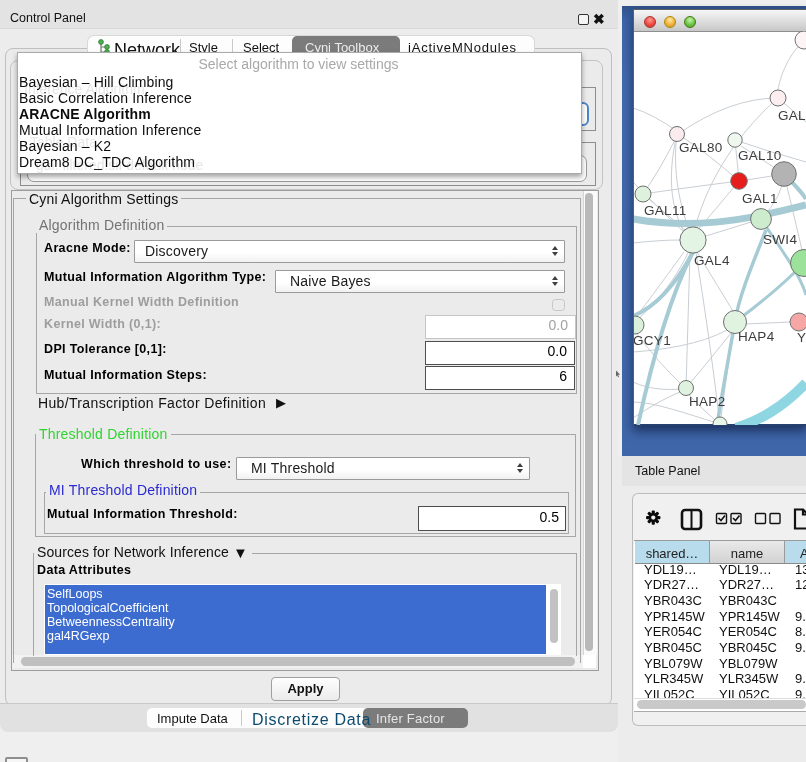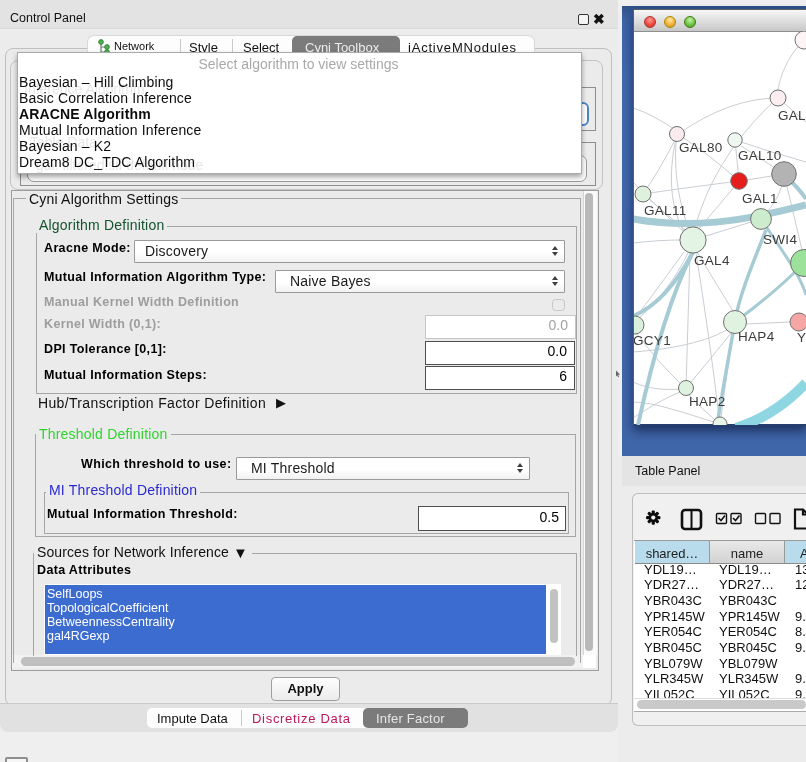--- a/index.html
+++ b/index.html
@@ -35,21 +35,21 @@
 <div class="abs" style="left:88px;top:36px;width:446px;height:22px;background:#fdfdfd;border-radius:6px;box-shadow:0 0 0 1px #d8d8d8;"></div>
 <div class="abs" style="left:180px;top:39px;width:1px;height:16px;background:#c9c9c9;"></div>
 <div class="abs" style="left:232px;top:39px;width:1px;height:16px;background:#c9c9c9;"></div>
 <div class="abs" style="left:292px;top:36px;width:108px;height:22px;background:#7b7b7b;border-radius:5px;"></div>
 <svg class="abs" style="left:96px;top:39px;" width="16" height="16" viewBox="0 0 16 16">
   <path d="M5 3 L5 13 M5 8 L11 8 M5 13 L11 13" stroke="#777" stroke-width="1.2" fill="none"></path>
   <circle cx="5" cy="3" r="2.4" fill="#4caf50" stroke="#2e7d32" stroke-width="0.8"></circle>
   <circle cx="11" cy="8" r="2.4" fill="#4caf50" stroke="#2e7d32" stroke-width="0.8"></circle>
   <circle cx="11" cy="13" r="2.4" fill="#4caf50" stroke="#2e7d32" stroke-width="0.8"></circle>
 </svg>
-<div class="abs" style="left:114px;top:40px;font-size:11px;color:#111;">Network</div>
+<div class="abs" style="left:114px;top:40px;font-size:18px;color:#111;">Network</div>
 <div class="abs" style="left:189px;top:40px;font-size:13px;color:#111;">Style</div>
 <div class="abs" style="left:243px;top:40px;font-size:13px;color:#111;">Select</div>
 <div class="abs" style="left:305px;top:40px;font-size:13px;color:#ededed;">Cyni Toolbox</div>
 <div class="abs" style="left:408px;top:40px;font-size:13px;letter-spacing:0.8px;color:#111;">jActiveMNodules</div>
 
 <div class="abs" style="left:10px;top:60px;width:591px;height:128px;border:1px solid #c3c3c3;border-radius:8px;"></div>
 <div class="abs" style="left:20px;top:87px;width:576px;height:44px;border:1px solid #8d8d8d;box-sizing:border-box;"></div>
 <div class="abs" style="left:26px;top:102px;width:563px;height:24px;background:#fff;border:2px solid #4a86c8;border-radius:6px;box-sizing:border-box;"></div>
 <div class="abs" style="left:20px;top:142px;width:576px;height:44px;border:1px solid #8d8d8d;box-sizing:border-box;"></div>
 <div class="abs" style="left:27px;top:155px;width:560px;height:27px;background:#fdfdfd;border:1px solid #999;border-radius:7px;box-sizing:border-box;"></div>
@@ -60,21 +60,21 @@
 <div class="abs" style="left:585px;top:193px;width:8px;height:458px;background:#b9b9b9;border-radius:4.5px;"></div>
 
 <div class="abs" style="left:12px;top:655px;width:571px;height:13px;background:#f2f2f2;"></div>
 <div class="abs" style="left:21px;top:657px;width:554px;height:9px;background:#bfbfbf;border-radius:4.5px;"></div>
 <div class="abs" style="left:583px;top:655px;width:13px;height:13px;background:#fff;"></div>
 
 <div class="group" style="left:13px;top:198px;width:566px;height:464px;border-bottom:none;"></div>
 <div class="gtitle" style="left:26px;top:191px;color:#111;">Cyni Algorithm Settings</div>
 
 <div class="group" style="left:36px;top:226px;width:539px;height:166px;"></div>
-<div class="gtitle" style="left:36px;top:217px;color:#14532d;">Algorithm Definition</div>
+<div class="gtitle" style="left:36px;top:217px;color:#737373;">Algorithm Definition</div>
 
 <div class="abs lbl" style="left:44px;top:241px;">Aracne Mode:</div>
 <div class="combo" style="left:134px;top:240px;width:429px;height:21px;">
   <span class="tx">Discovery</span>
   <span class="arrows">
       <span class="up"></span>
       <span class="dn"></span>
     </span>
 </div>
 <div class="abs lbl" style="left:44px;top:270px;">Mutual Information Algorithm Type:</div>
@@ -122,21 +122,21 @@
 <div class="abs" style="left:47px;top:587px;font-size:12.5px;color:#fff;line-height:14px;">SelfLoops<br>TopologicalCoefficient<br>BetweennessCentrality<br>gal4RGexp</div>
 <div class="abs" style="left:550px;top:589px;width:8px;height:54px;background:#c2c2c2;border-radius:4px;"></div>
 
 <div class="abs" style="left:271px;top:677px;width:67px;height:19px;background:linear-gradient(#fefefe,#ebebeb);border:1px solid #9f9f9f;border-radius:4px;text-align:center;font-size:13px;font-weight:600;color:#111;padding-top:3px;">Apply</div>
 
 <div class="abs" style="left:0px;top:703px;width:618px;height:28px;background:#e1e1e1;border-top:1px solid #c9c9c9;border-radius:0 0 8px 8px;"></div>
 <div class="abs" style="left:147px;top:708px;width:321px;height:20px;background:#fdfdfd;border-radius:5px;"></div>
 <div class="abs" style="left:241px;top:710px;width:1px;height:16px;background:#c9c9c9;"></div>
 <div class="abs" style="left:363px;top:708px;width:105px;height:20px;background:#7b7b7b;border-radius:5px;"></div>
 <div class="abs" style="left:157px;top:711px;font-size:13px;color:#111;">Impute Data</div>
-<div class="abs" style="left:252px;top:711px;font-size:13px;letter-spacing:0.7px;color:#be185d;">Discretize Data</div>
+<div class="abs" style="left:252px;top:711px;font-size:16px;letter-spacing:0.7px;color:#0c4a6e;">Discretize Data</div>
 <div class="abs" style="left:376px;top:711px;font-size:13px;letter-spacing:0.2px;color:#e6e6e6;">Infer Factor</div>
 
 <div class="abs" style="left:5px;top:757px;width:19px;height:12px;border:2px solid #8e8e8e;border-radius:2px;background:#f6f6f6;"></div>
 
 <div class="abs" style="left:17px;top:52px;width:563px;height:120px;background:#fff;border:1px solid #aaa;box-shadow:0 3px 5px rgba(0,0,0,0.35);"></div>
 <div class="abs" style="left:17px;top:56px;width:563px;text-align:center;font-size:14px;color:#a9a9a9;">Select algorithm to view settings</div>
 
 <div class="abs" style="left:24px;top:81px;font-size:14px;color:#e7e7e7;">Inference Algorithm</div>
 <div class="abs" style="left:30px;top:134px;font-size:14px;color:#e7e7e7;">Table Data</div>
 <div class="abs" style="left:36px;top:157px;font-size:14px;color:#e7e7e7;">gal: filtered.sif default node</div>

